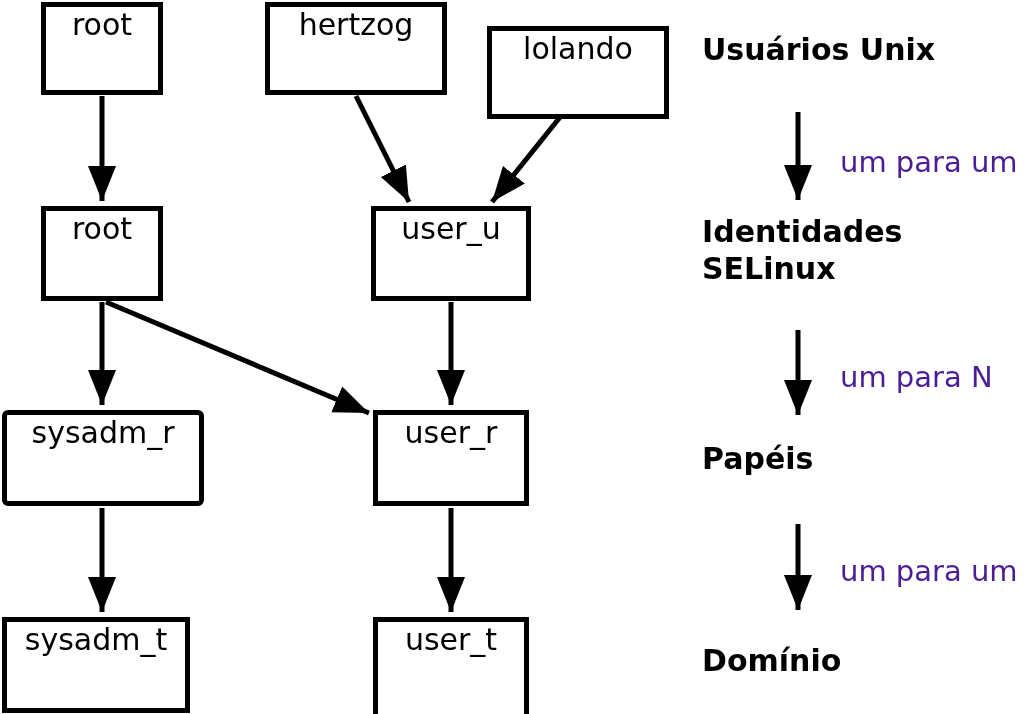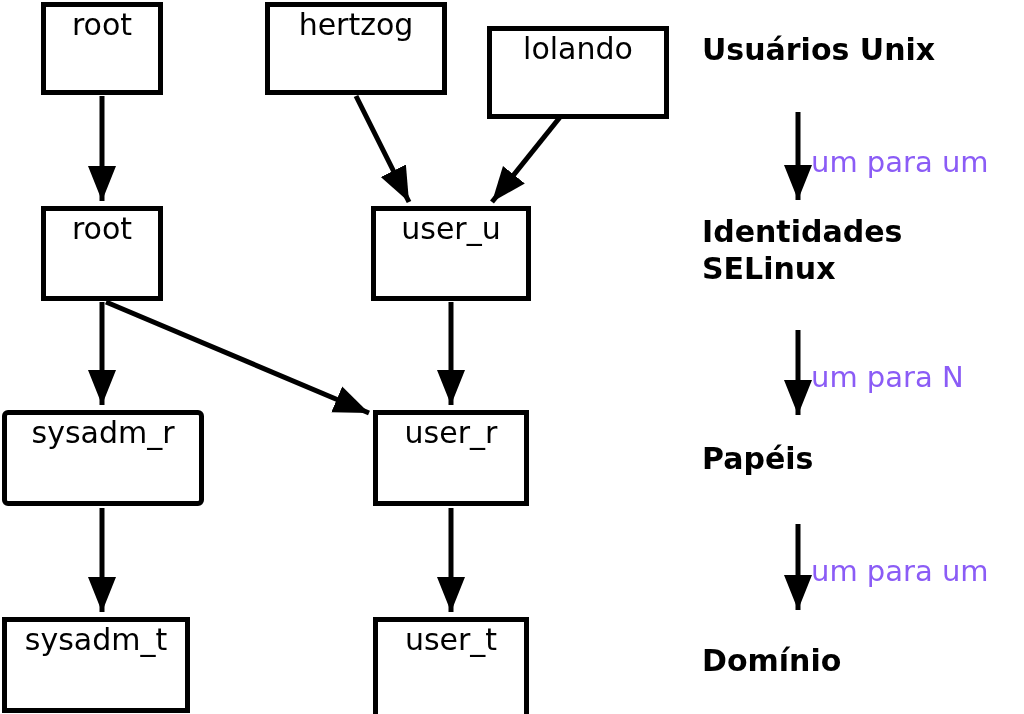--- a/index.html
+++ b/index.html
@@ -53,24 +53,24 @@
     line-height: 37px;
     white-space: pre-line;
   }
   .legend-usuarios    { top: 31px; }
   .legend-identidades { top: 213px; }
   .legend-papeis      { top: 440px; }
   .legend-dominio     { top: 642px; }
 
   .mapping-label {
     position: absolute;
-    left: 811px;
+    left: 840px;
     font-size: 29px;
     font-weight: normal;
-    color: #8b5cf6;
+    color: #4c1d95;
     white-space: nowrap;
   }
   .mapping-1 { top: 145px; }
   .mapping-2 { top: 360px; }
   .mapping-3 { top: 554px; }
 </style>
 </head>
 <body>
 
 <div class="canvas">

